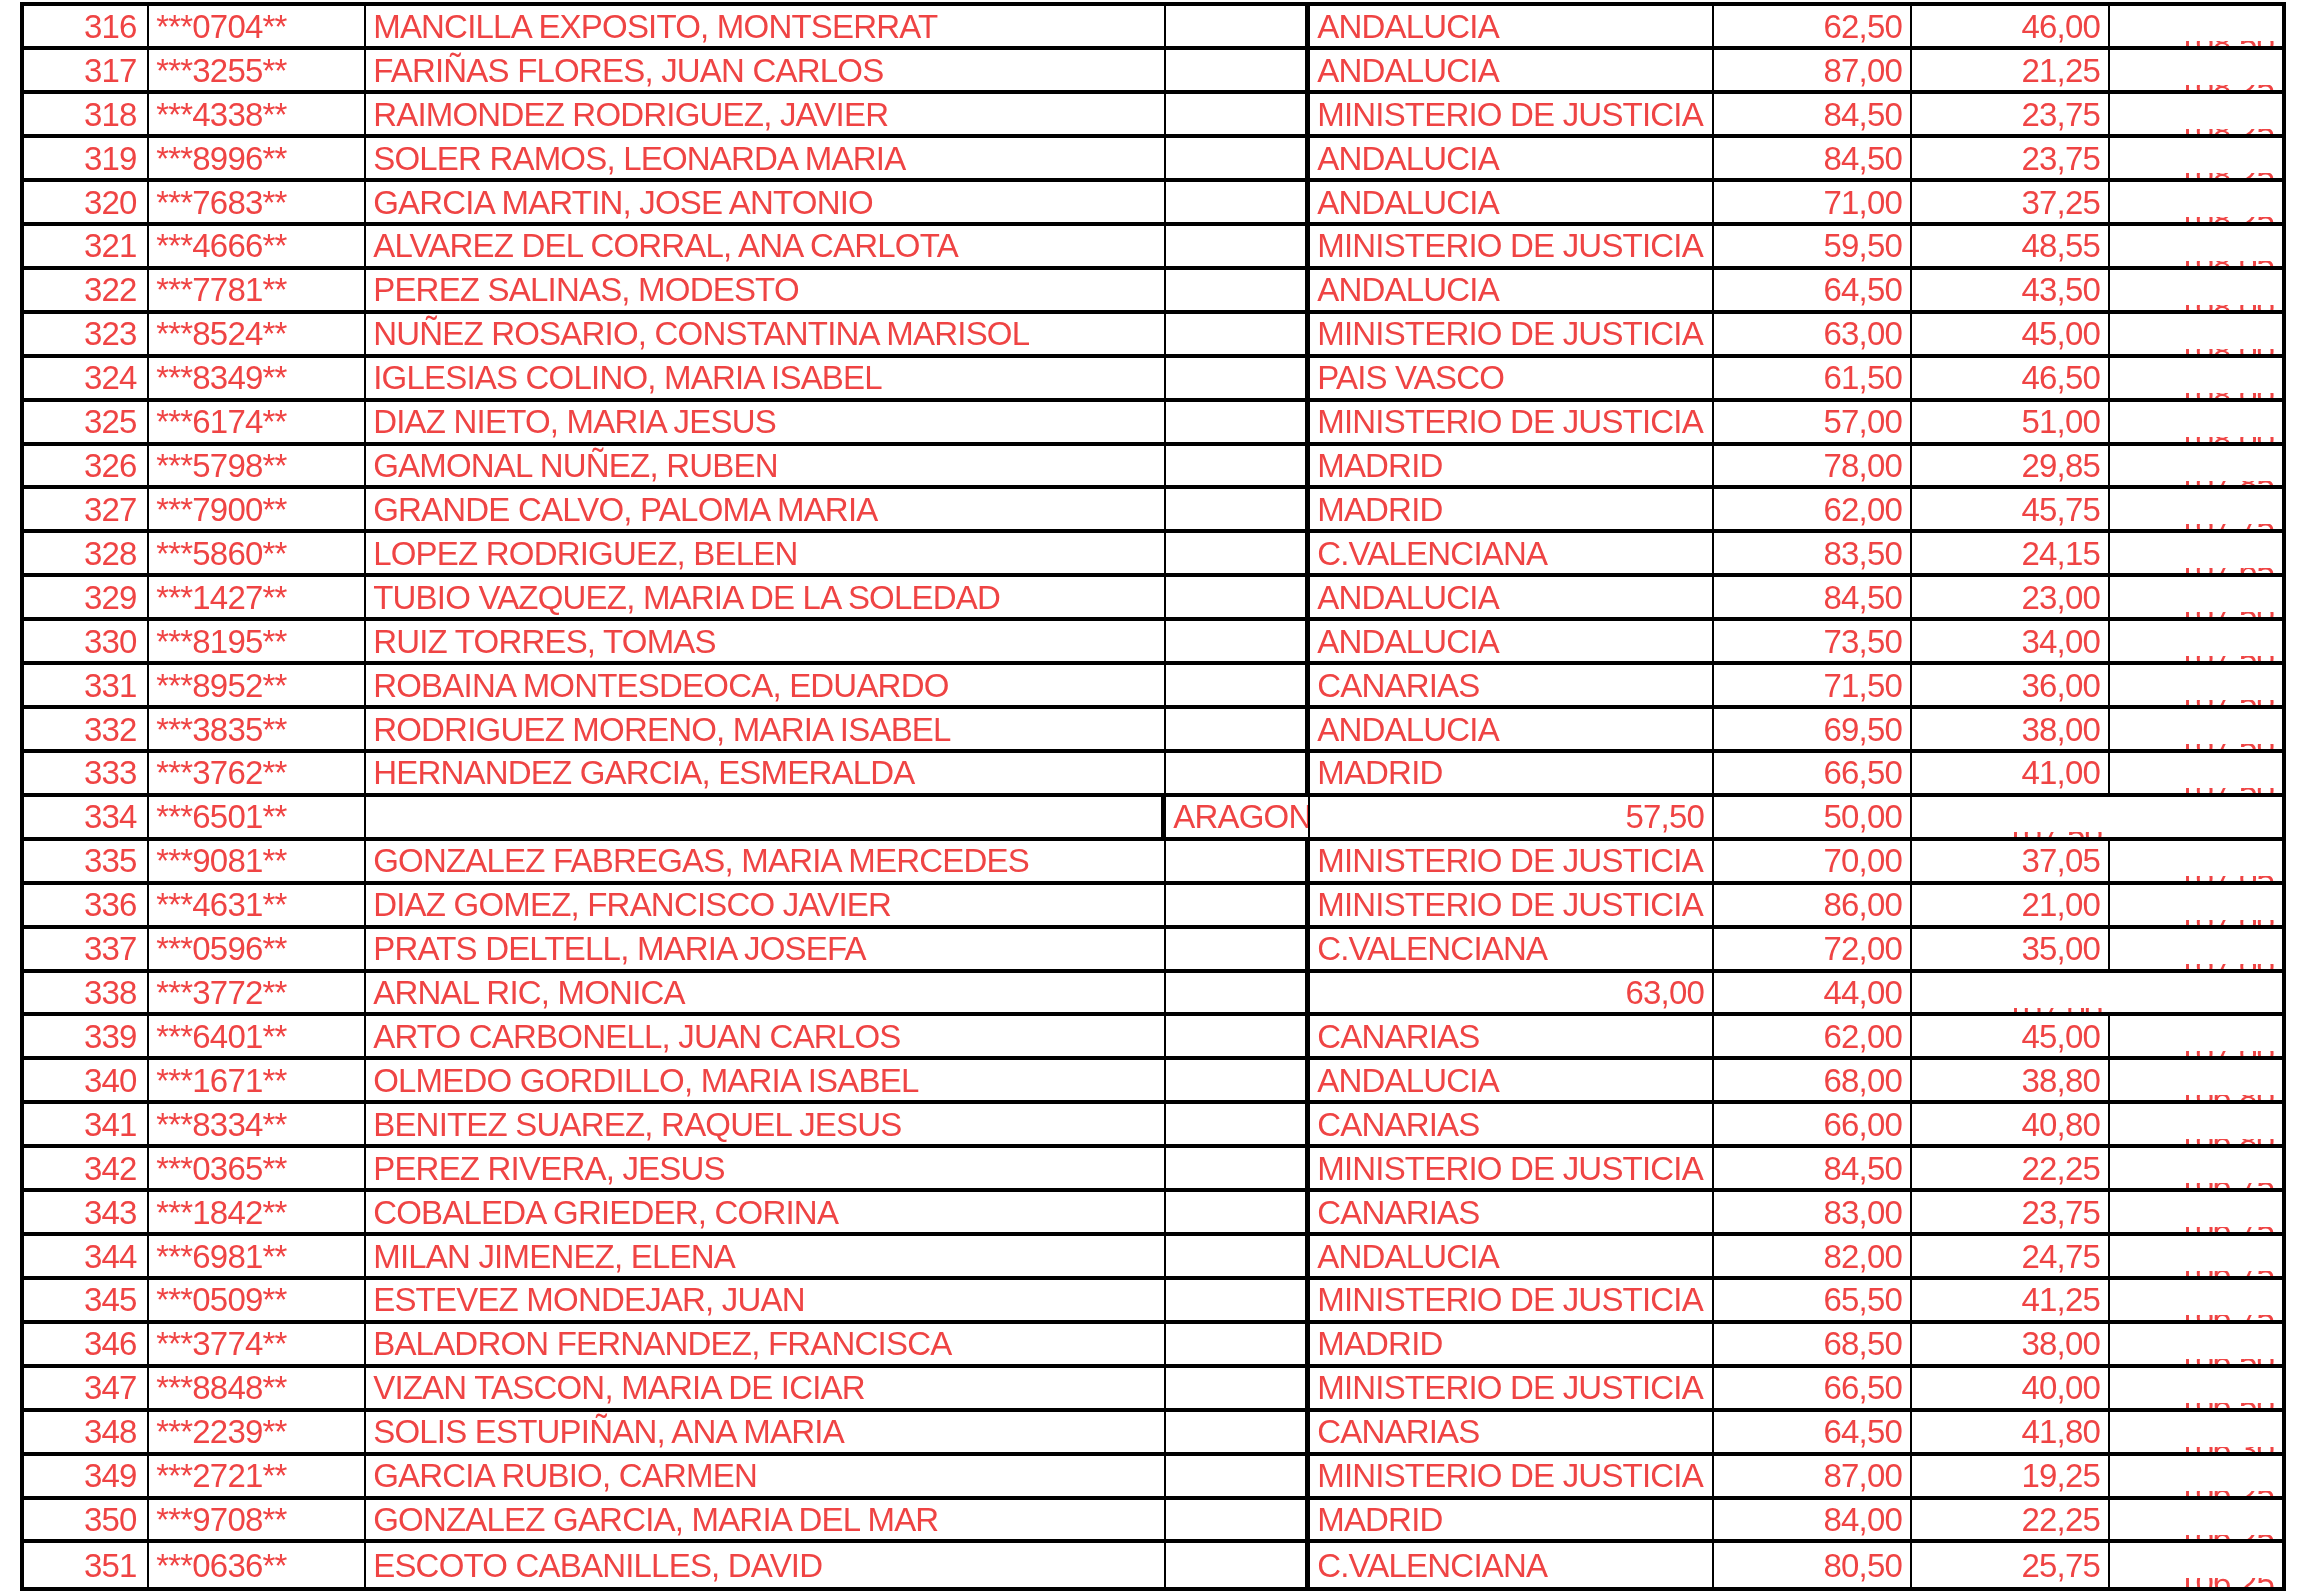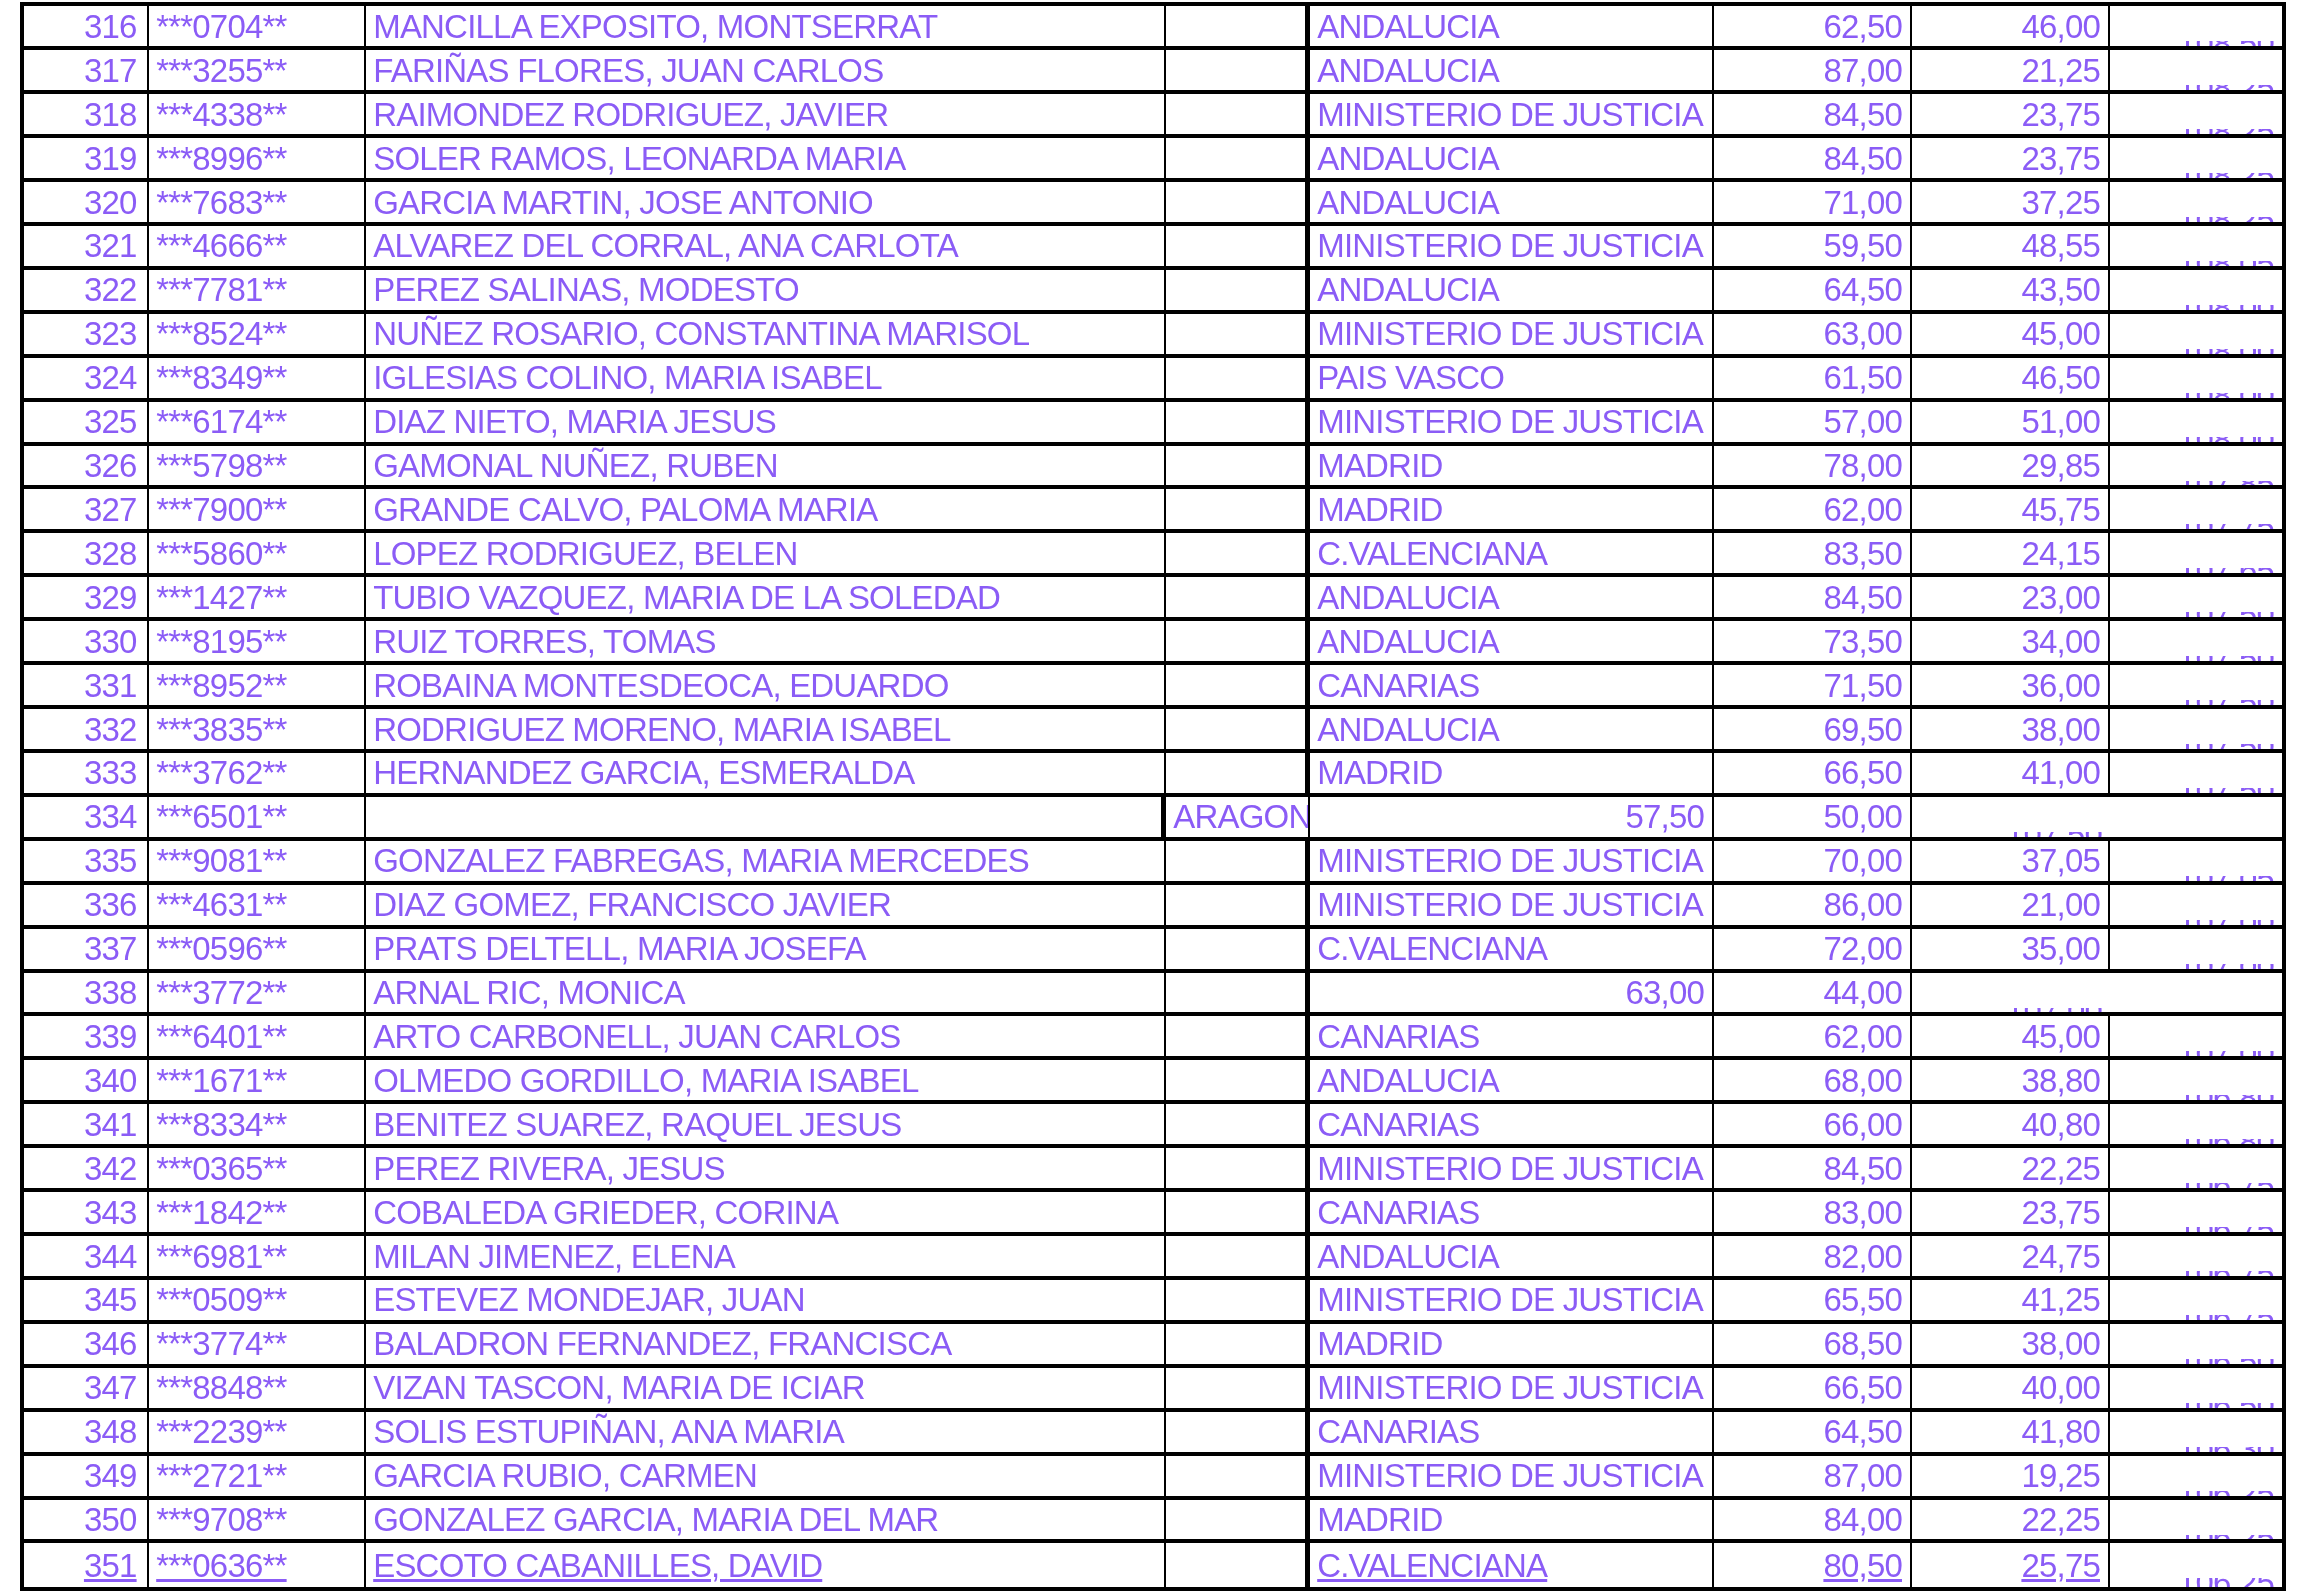--- a/index.html
+++ b/index.html
@@ -6,42 +6,42 @@
     margin: 0;
     padding: 0;
     background: #ffffff;
   }
   .page {
     position: relative;
     width: 2307px;
     height: 1593px;
     background: #ffffff;
     font-family: "Liberation Sans", sans-serif;
-    color: #8b5cf6;
+    color: #ef4444;
   }
   .tbl {
     position: absolute;
     left: 20px;
     top: 2.4px;
     width: 2266px;
     height: 1589px;
     box-sizing: border-box;
     border: 4.8px solid #000000;
     background: #ffffff;
     display: grid;
     grid-template-rows: repeat(36, 1fr);
   }
   .row {
     display: grid;
     grid-template-columns: 125px 217px 800px 144px 404px 198px 198px 1fr;
     border-bottom: 4px solid #000000;
     box-sizing: border-box;
     min-height: 0;
   }
-  .row:last-child { border-bottom: none; text-decoration: underline; }
+  .row:last-child { border-bottom: none; }
   .cell {
     box-sizing: border-box;
     border-right: 2.4px solid #000000;
     display: flex;
     align-items: center;
     overflow: hidden;
     white-space: nowrap;
     font-size: 33px;
     letter-spacing: -0.8px;
     line-height: 1;

